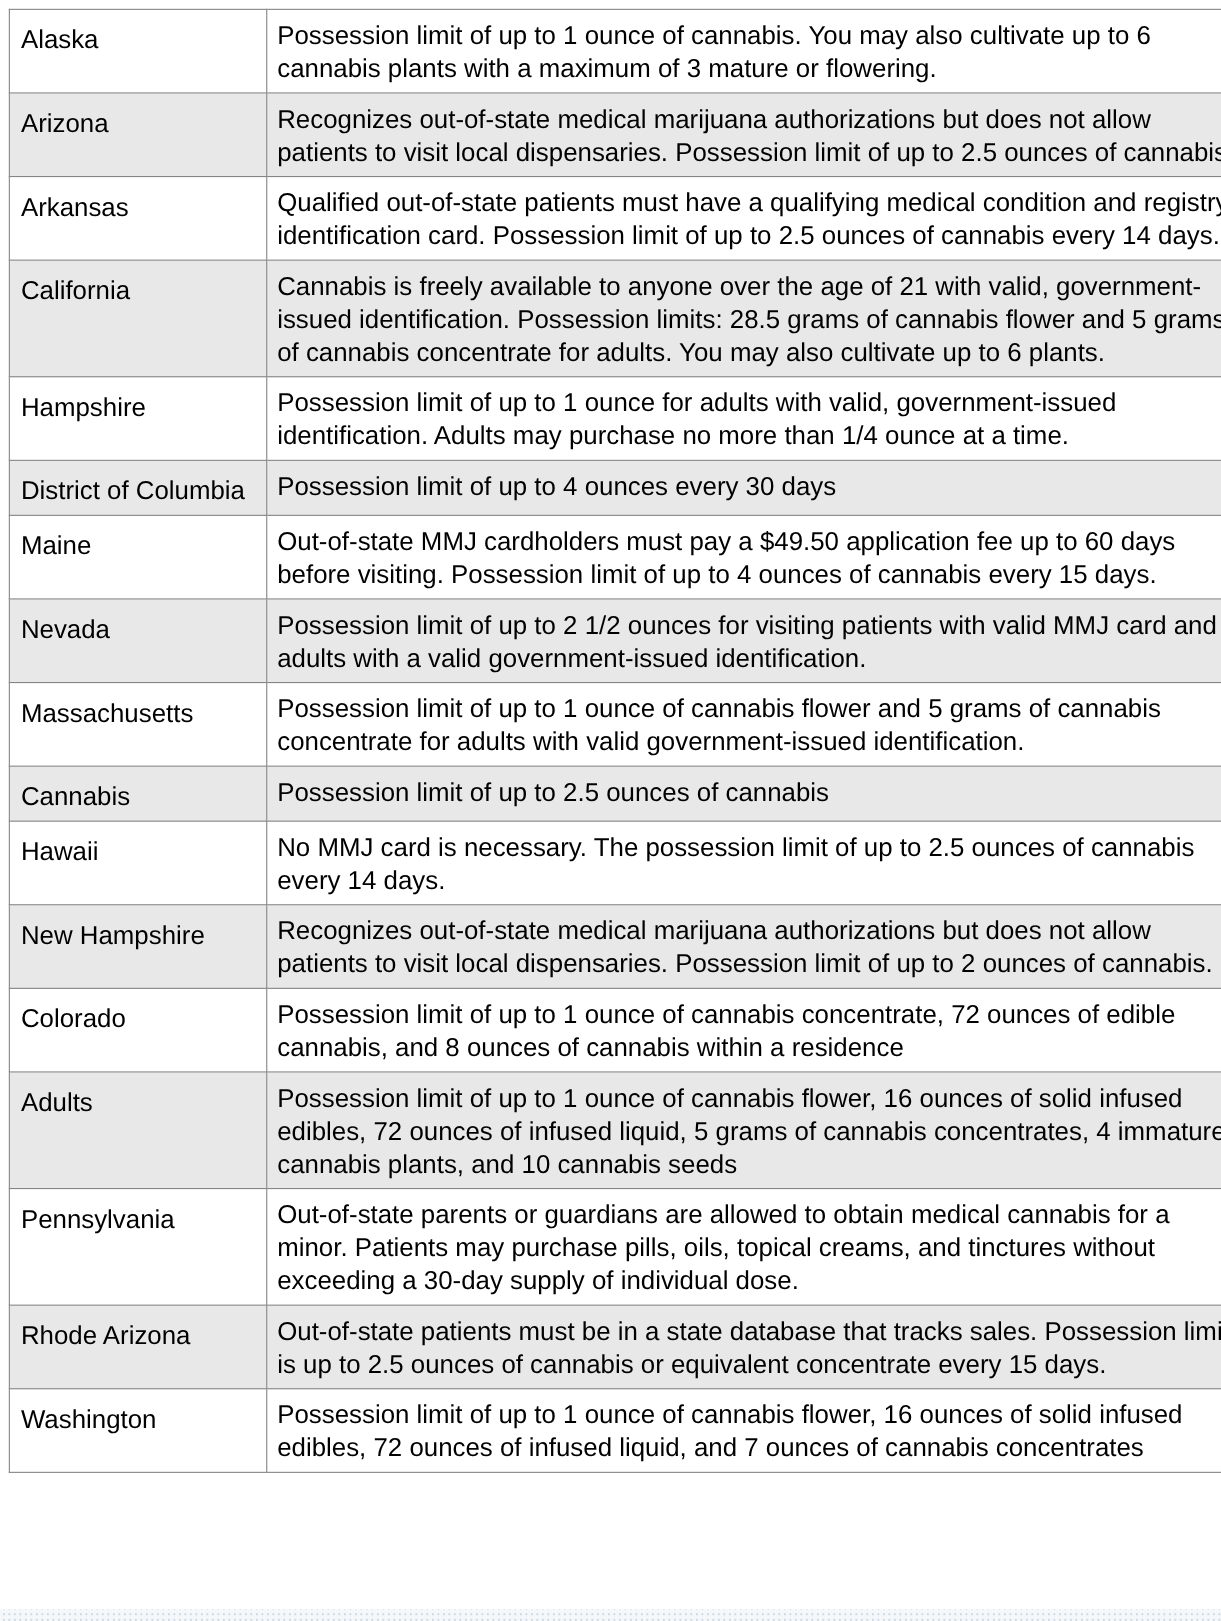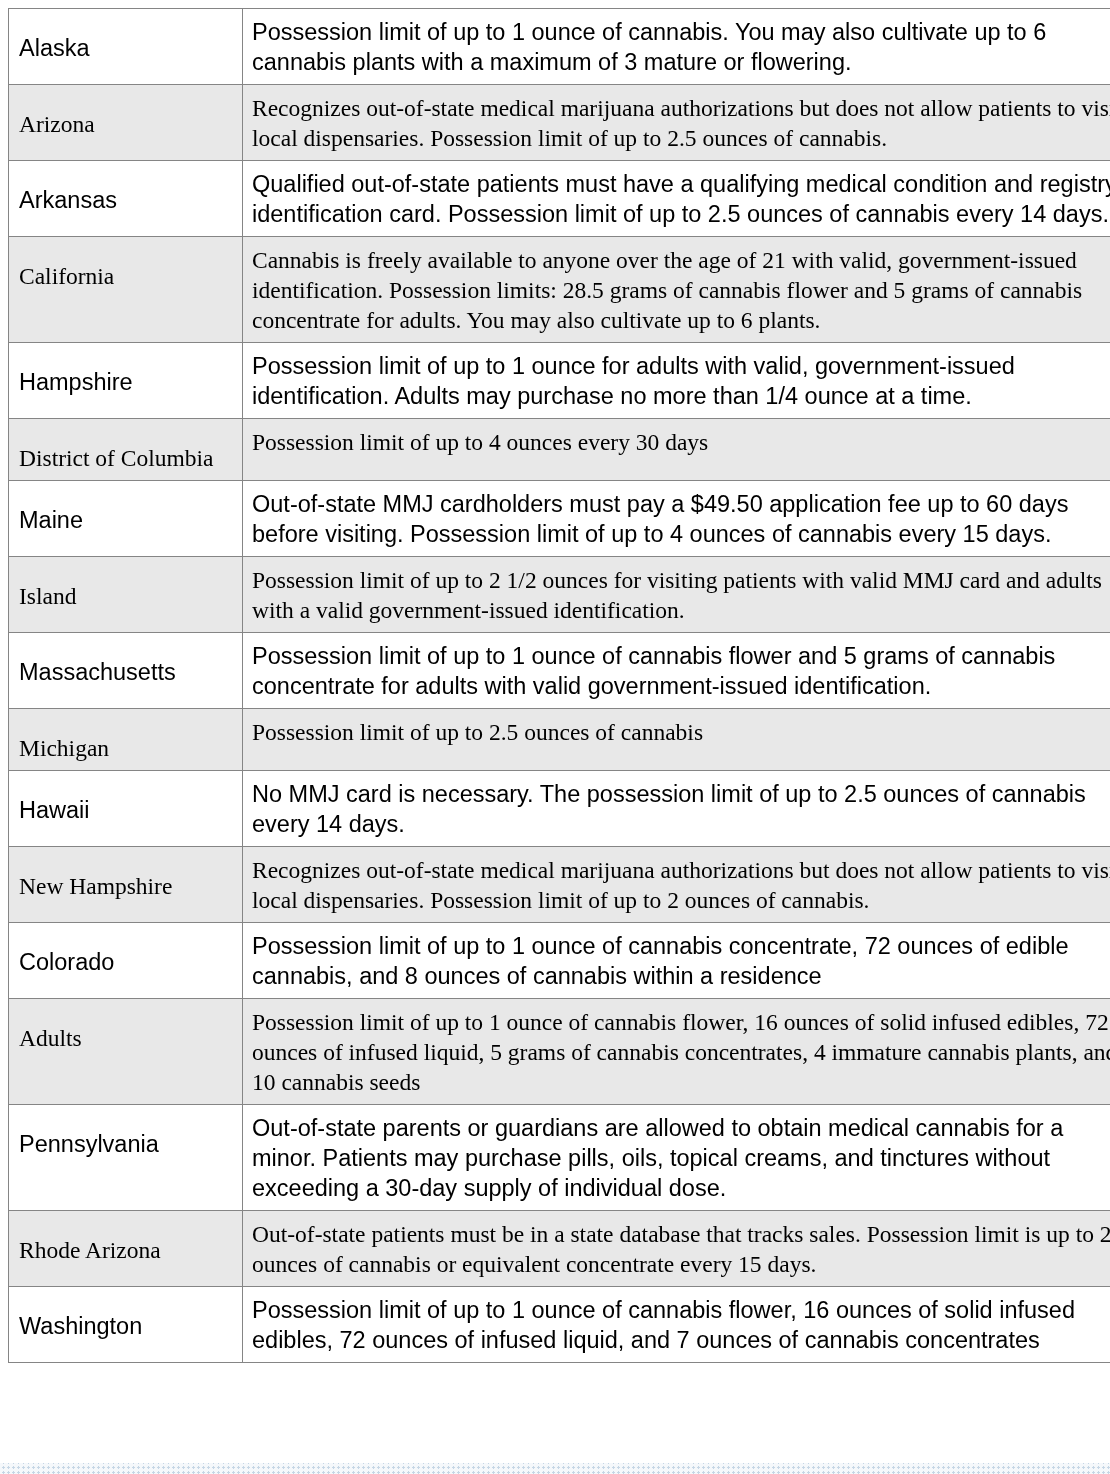--- a/index.html
+++ b/index.html
@@ -29,29 +29,28 @@
     border: 1px solid #858585;
     vertical-align: top;
     font-size: 23.5px;
     line-height: 30px;
     color: #000000;
     background: #ffffff;
     word-spacing: normal;
   }
   td.state-cell {
     width: 213px;
-    padding: 24px 10px 7px 10px;
+    padding: 12px 10px 7px 10px;
   }
   td.rules-cell {
     width: 881px;
     padding: 8px 22px 7px 9px;
   }
   tr.alt td {
     background: #e8e8e8;
-    font-family: Liberation Serif, serif;
   }
   .page-edge-strip {
     position: absolute;
     left: 0;
     bottom: 0;
     width: 1110px;
     height: 11px;
     background-color: #f5f8fb;
     background-image: radial-gradient(circle, #c5d6e5 1px, rgba(0,0,0,0) 1.2px);
     background-size: 5px 5px;
@@ -86,29 +85,29 @@
       </tr>
       <tr class="alt">
         <td class="state-cell">District of Columbia</td>
         <td class="rules-cell">Possession limit of up to 4 ounces every 30 days</td>
       </tr>
       <tr>
         <td class="state-cell">Maine</td>
         <td class="rules-cell">Out-of-state MMJ cardholders must pay a $49.50 application fee up to 60 days before visiting. Possession limit of up to 4 ounces of cannabis every 15 days.</td>
       </tr>
       <tr class="alt">
-        <td class="state-cell">Island</td>
+        <td class="state-cell">Nevada</td>
         <td class="rules-cell">Possession limit of up to 2 1/2 ounces for visiting patients with valid MMJ card and adults with a valid government-issued identification.</td>
       </tr>
       <tr>
         <td class="state-cell">Massachusetts</td>
         <td class="rules-cell">Possession limit of up to 1 ounce of cannabis flower and 5 grams of cannabis concentrate for adults with valid government-issued identification.</td>
       </tr>
       <tr class="alt">
-        <td class="state-cell">Michigan</td>
+        <td class="state-cell">Cannabis</td>
         <td class="rules-cell">Possession limit of up to 2.5 ounces of cannabis</td>
       </tr>
       <tr>
         <td class="state-cell">Hawaii</td>
         <td class="rules-cell">No MMJ card is necessary. The possession limit of up to 2.5 ounces of cannabis every 14 days.</td>
       </tr>
       <tr class="alt">
         <td class="state-cell">New Hampshire</td>
         <td class="rules-cell">Recognizes out-of-state medical marijuana authorizations but does not allow patients to visit local dispensaries. Possession limit of up to 2 ounces of cannabis.</td>
       </tr>

